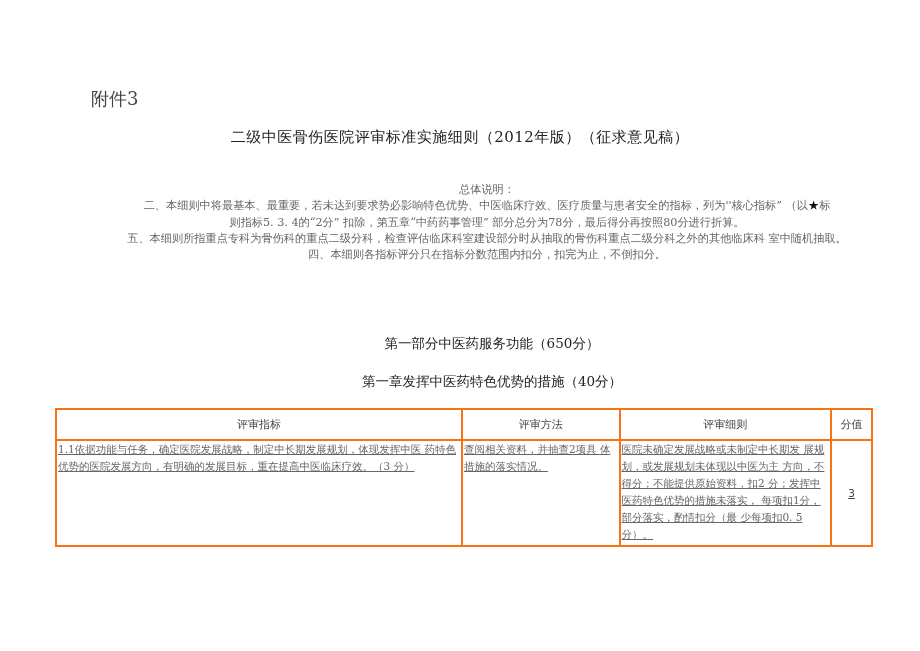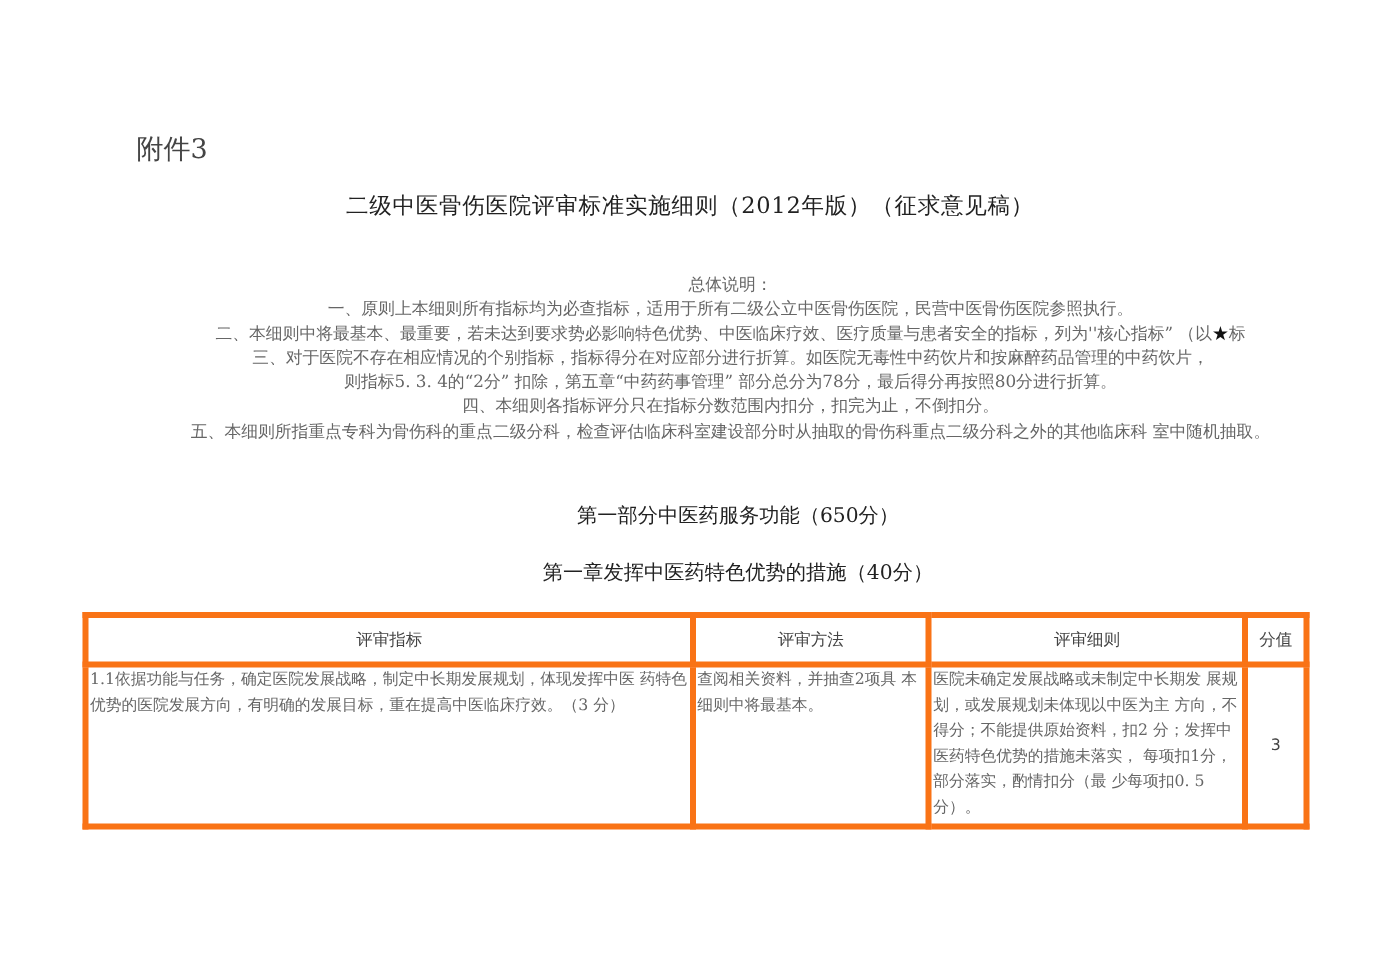--- a/index.html
+++ b/index.html
@@ -10,40 +10,38 @@
       font-size: 15px; color: #222; letter-spacing: 0.5px; }
     .notes { position: absolute; left: 92px; top: 182px; width: 790px; font-size: 11.2px;
       line-height: 16.3px; color: #666; text-align: center; }
     .notes div { white-space: nowrap; }
     .notes .star { color: #111; }
     .h2 { position: absolute; left: 0; width: 920px; text-align: center; font-size: 13.5px; color: #222; padding-left: 32px; }
     .h2a { top: 335px; }
     .h2b { top: 373px; }
     table.grid { position: absolute; left: 55px; top: 408px; width: 818px; border-collapse: collapse;
       font-size: 10.5px; color: #666; }
-    table.grid td, table.grid th { border: 4px solid #f97316; vertical-align: top; padding: 0 1px; }
+    table.grid td, table.grid th { border: 2px solid #f97316; vertical-align: top; padding: 0 1px; }
     table.grid th { font-weight: normal; color: #444; height: 29px; vertical-align: middle;
       text-align: center; font-size: 11px; }
-    table.grid td { line-height: 17px; height: 104px; }
+    table.grid td { line-height: 17px; height: 104px; text-decoration: underline; }
     td.score { text-align: center; vertical-align: middle !important; color: #444; font-family: "DejaVu Sans", sans-serif; }
   </style>
 </head>
 <body>
 
 <div class="attach">附件3</div>
 <div class="title">二级中医骨伤医院评审标准实施细则（2012年版）（征求意见稿）</div>
 
 <div class="notes">
   <div>总体说明：</div>
-  <div>一、原则上本细则所有指标均为必查指标，适用于所有二级公立中医骨伤医院，民营中医骨伤医院参照执行。</div>
   <div><span>二、本细则中将最基本、最重要，若未达到要求势必影响特色优势、中医临床疗效、医疗质量与患者安全的指标，列为''核心指标” （以</span><span class="star">★</span><span>标</span></div>
-  <div>三、对于医院不存在相应情况的个别指标，指标得分在对应部分进行折算。如医院无毒性中药饮片和按麻醉药品管理的中药饮片，</div>
   <div>则指标5. 3. 4的“2分” 扣除，第五章“中药药事管理” 部分总分为78分，最后得分再按照80分进行折算。</div>
+  <div>五、本细则所指重点专科为骨伤科的重点二级分科，检查评估临床科室建设部分时从抽取的骨伤科重点二级分科之外的其他临床科 室中随机抽取。</div>
   <div>四、本细则各指标评分只在指标分数范围内扣分，扣完为止，不倒扣分。</div>
-  <div>五、本细则所指重点专科为骨伤科的重点二级分科，检查评估临床科室建设部分时从抽取的骨伤科重点二级分科之外的其他临床科 室中随机抽取。</div>
 </div>
 
 <div class="h2 h2a">第一部分中医药服务功能（650分）</div>
 <div class="h2 h2b">第一章发挥中医药特色优势的措施（40分）</div>
 
 <table class="grid">
   <colgroup>
     <col style="width:407px">
       <col style="width:158px">
       <col style="width:212px">
@@ -51,18 +49,18 @@
   </colgroup>
   <tbody>
       <tr>
     <th>评审指标</th>
     <th>评审方法</th>
     <th>评审细则</th>
     <th>分值</th>
   </tr>
   <tr>
     <td>1.1依据功能与任务，确定医院发展战略，制定中长期发展规划，体现发挥中医 药特色优势的医院发展方向，有明确的发展目标，重在提高中医临床疗效。（3 分）</td>
-    <td>查阅相关资料，并抽查2项具 本细则中将最基本。</td>
+    <td>查阅相关资料，并抽查2项具 体措施的落实情况。</td>
     <td>医院未确定发展战略或未制定中长期发 展规划，或发展规划未体现以中医为主 方向，不得分；不能提供原始资料，扣2 分；发挥中医药特色优势的措施未落实， 每项扣1分，部分落实，酌情扣分（最 少每项扣0. 5分）。</td>
     <td class="score">3</td>
   </tr>
 </tbody>
   </table>
 
 </body></html>

